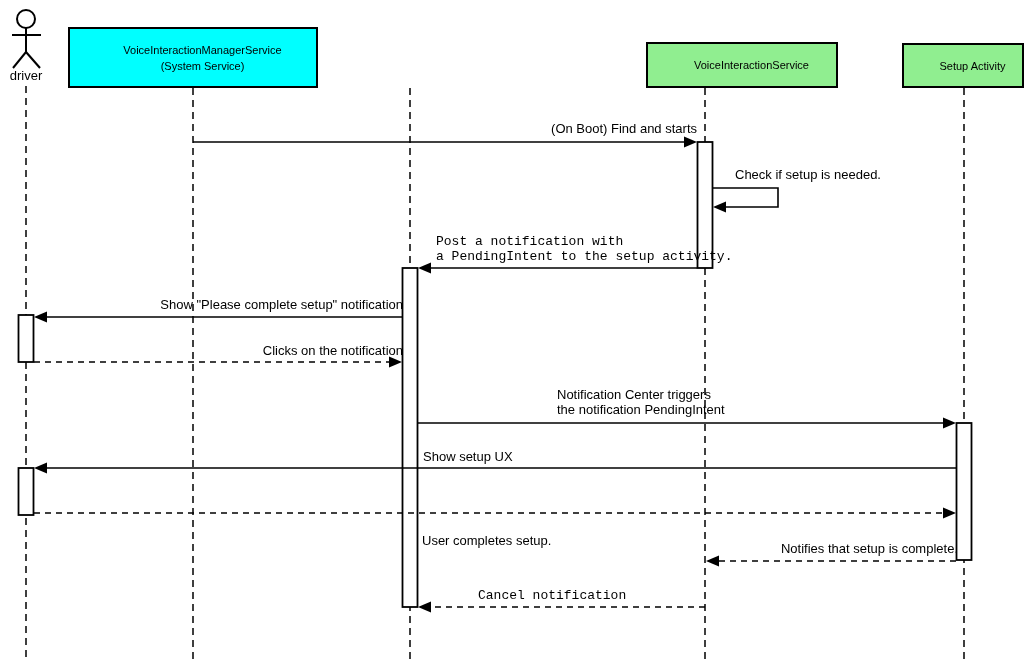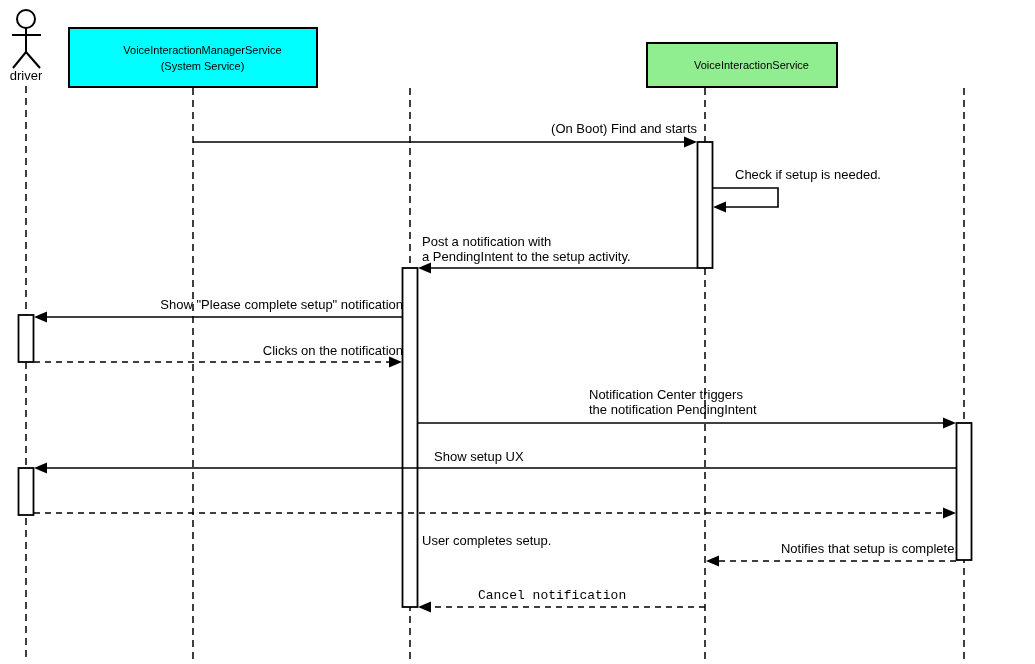--- a/index.html
+++ b/index.html
@@ -106,38 +106,39 @@
       </g>
     </g>
   </svg>
 
   <div class="participant p-cyan" style="left:68px;top:27px;width:250px;height:61px;">VoiceInteractionManagerService
 (System Service)</div>
 
 
   <div class="participant p-green" style="left:610px;top:42px;width:192px;height:46px;margin-left:36px;">VoiceInteractionService</div>
 
+  <div class="participant p-green" style="left:902px;top:43px;width:122px;height:45px;">Setup Activity</div>
 
   <div class="actor-label" style="left:0px;top:68px;width:52px;">driver</div>
 
   <div class="msg center" style="left:193px;top:121px;width:504px;">(On Boot) Find and starts</div>
 
   <div class="msg" style="left:735px;top:167px;">Check if setup is needed.</div>
 
-  <div class="msg" style="left:422px;top:234px;">Post a notification with
+  <div class="msg" style="left:436px;top:234px;font-family:Liberation Mono, monospace;">Post a notification with
 a PendingIntent to the setup activity.</div>
 
   <div class="msg center" style="left:33px;top:297px;width:370px;">Show "Please complete setup" notification</div>
 
   <div class="msg center" style="left:33px;top:343px;width:370px;">Clicks on the notification</div>
 
-  <div class="msg" style="left:557px;top:387px;margin-left:32px;">Notification Center triggers
+  <div class="msg" style="left:557px;top:387px;">Notification Center triggers
 the notification PendingIntent</div>
 
-  <div class="msg" style="left:434px;top:449px;text-align:right;">Show setup UX</div>
+  <div class="msg" style="left:423px;top:449px;text-align:right;">Show setup UX</div>
 
   <div class="msg" style="left:422px;top:494px;margin-top:39px;">User completes setup.</div>
 
   <div class="msg center" style="left:712px;top:541px;width:246px;">Notifies that setup is complete.</div>
 
   <div class="msg" style="left:478px;top:588px;font-family:Liberation Mono, monospace;">Cancel notification</div>
 
 </div>
 
 </body></html>

